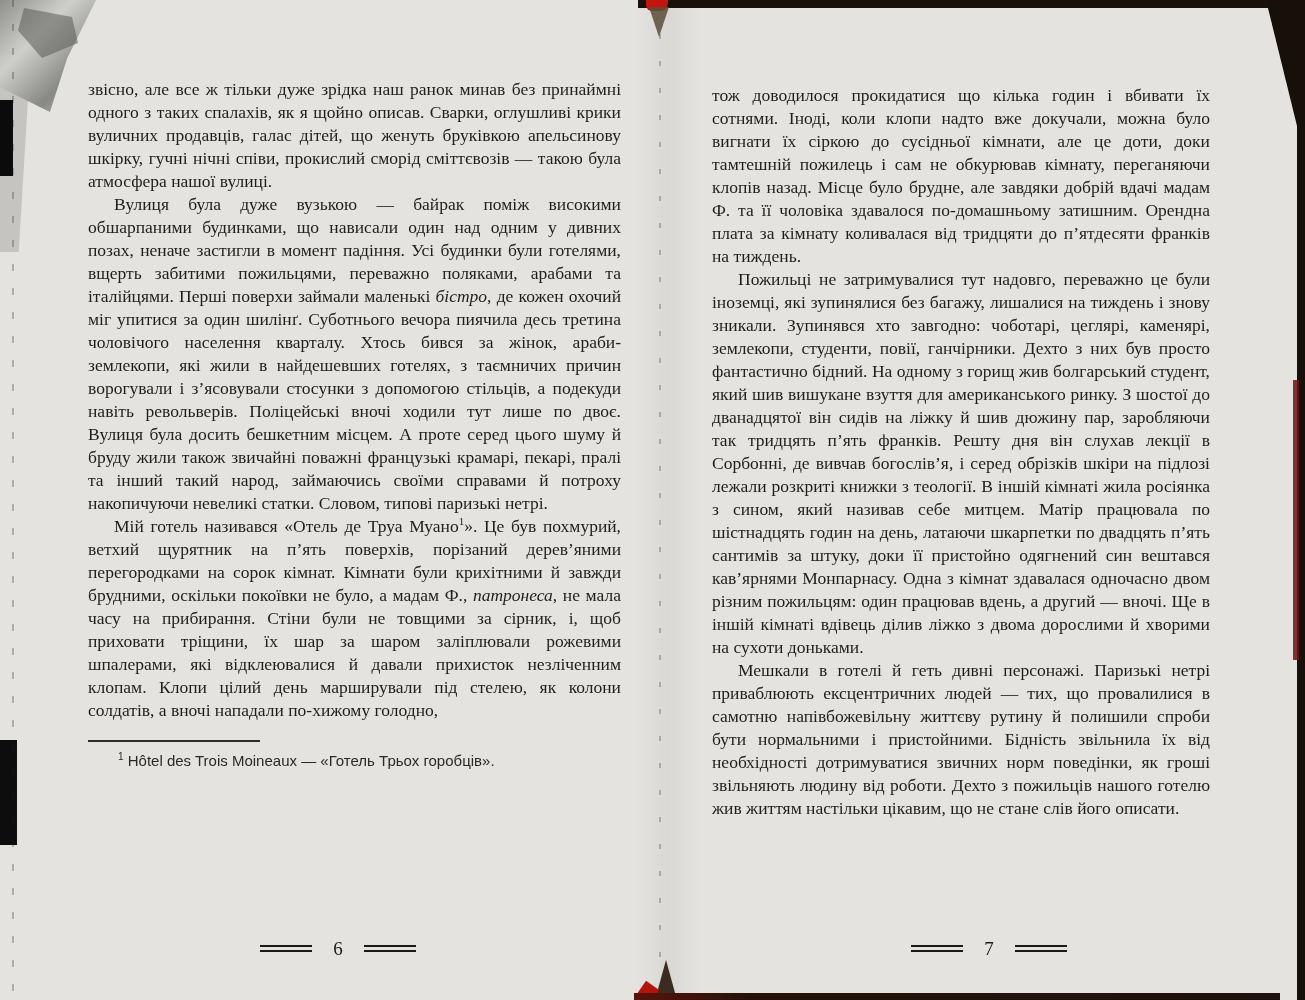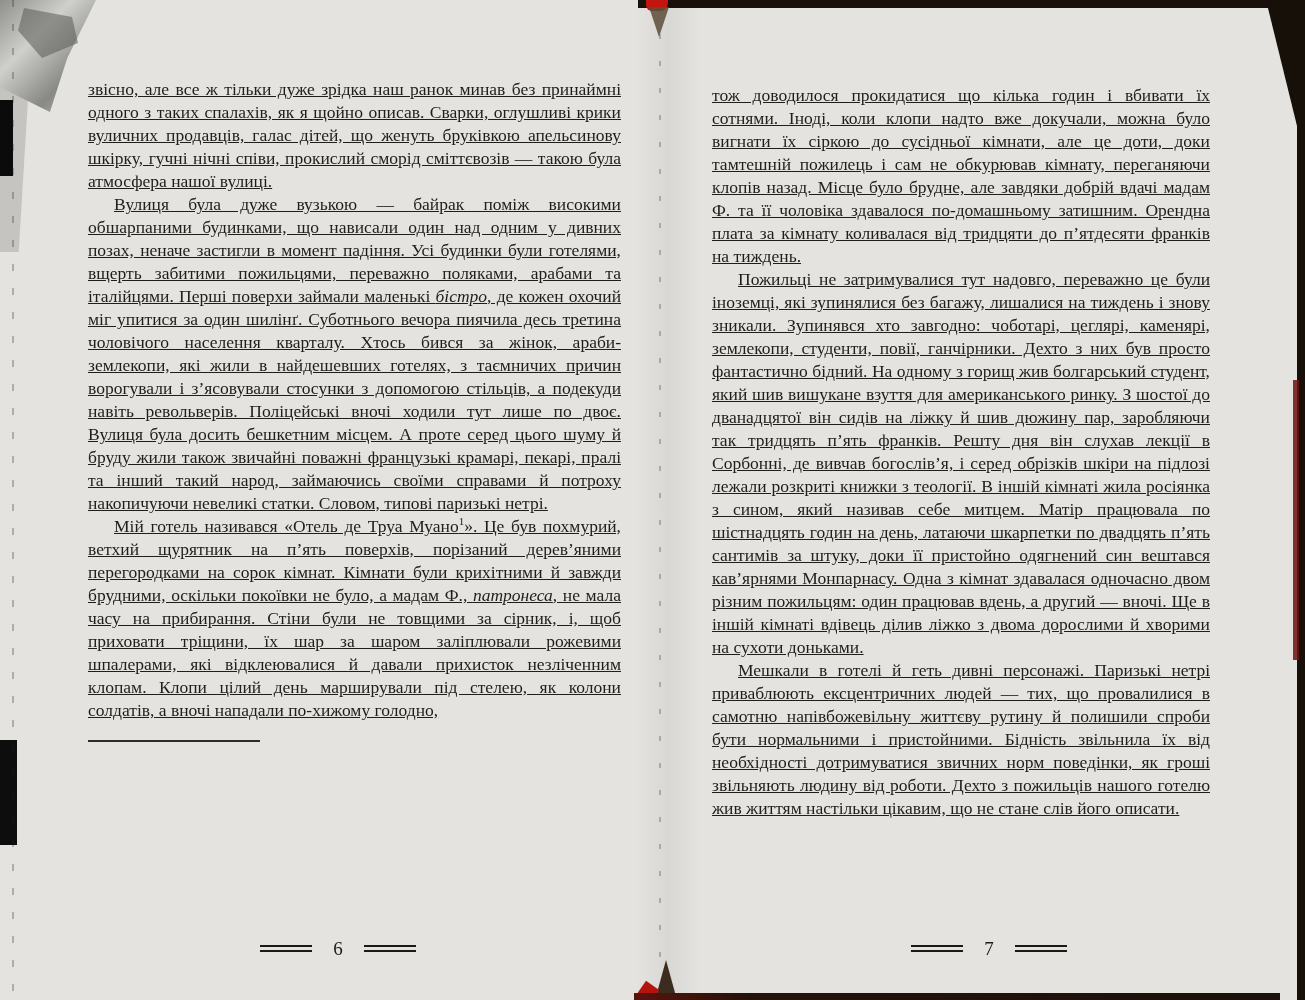--- a/index.html
+++ b/index.html
@@ -4,21 +4,21 @@
 <style>
   html,body{margin:0;padding:0;}
   body{
     width:1305px;height:1000px;position:relative;overflow:hidden;
     background:#e4e3e0;
     font-family:"Liberation Serif", serif;
   }
   .scan{position:absolute;inset:0;}
 
   
-  .page{position:absolute;color:#201d1a;text-decoration:underline;}
+  .page{position:absolute;color:#201d1a;}
   .page-left{left:88px;top:78px;width:533px;}
   .page-right{left:712px;top:84px;width:498px;}
   .body{font-size:17.5px;line-height:23px;text-align:justify;}
   .body p{margin:0;}
   .body p.indent{text-indent:26px;}
   .body i{font-style:italic;}
   .body sup{font-size:11px;line-height:0;}
 
   .footnote-block{margin-top:18px;}
   .footnote-rule{width:172px;border-top:2px solid #2e2b28;margin:0 0 9px 0;}
@@ -95,20 +95,21 @@
   <div class="art left-dash"></div>
 
   <div class="page page-left">
     <div class="body">
         <p><span>звісно, але все ж тільки дуже зрідка наш ранок минав без принаймні одного з таких спалахів, як я щойно описав. Сварки, оглушливі крики вуличних продавців, галас дітей, що женуть бруківкою апельсинову шкірку, гучні нічні співи, прокислий сморід сміттєвозів — такою була атмосфера нашої вулиці.</span></p>
         <p class="indent"><span>Вулиця була дуже вузькою — байрак поміж високими обшарпаними будинками, що нависали один над одним у дивних позах, неначе застигли в момент падіння. Усі будинки були готелями, вщерть забитими пожильцями, переважно поляками, арабами та італійцями. Перші поверхи займали маленькі </span><i>бістро</i><span>, де кожен охочий міг упитися за один шилінґ. Суботнього вечора пиячила десь третина чоловічого населення кварталу. Хтось бився за жінок, араби-землекопи, які жили в найдешевших готелях, з таємничих причин ворогували і з’ясовували стосунки з допомогою стільців, а подекуди навіть револьверів. Поліцейські вночі ходили тут лише по двоє. Вулиця була досить бешкетним місцем. А проте серед цього шуму й бруду жили також звичайні поважні французькі крамарі, пекарі, пралі та інший такий народ, займаючись своїми справами й потроху накопичуючи невеликі статки. Словом, типові паризькі нетрі.</span></p>
         <p class="indent"><span>Мій готель називався «Отель де Труа Муано</span><sup>1</sup><span>». Це був похмурий, ветхий щурятник на п’ять поверхів, порізаний дерев’яними перегородками на сорок кімнат. Кімнати були крихітними й завжди брудними, оскільки покоївки не було, а мадам Ф., </span><i>патронеса</i><span>, не мала часу на прибирання. Стіни були не товщими за сірник, і, щоб приховати тріщини, їх шар за шаром заліплювали рожевими шпалерами, які відклеювалися й давали прихисток незліченним клопам. Клопи цілий день марширували під стелею, як колони солдатів, а вночі нападали по-хижому голодно,</span></p>
       </div>
     <div class="footnote-block">
       <div class="footnote-rule"></div>
+      <div class="footnote"><sup>1</sup><span> Hôtel des Trois Moineaux — «Готель Трьох горобців».</span></div>
     </div>
   </div>
 
   <div class="page page-right">
     <div class="body">
         <p><span>тож доводилося прокидатися що кілька годин і вбивати їх сотнями. Іноді, коли клопи надто вже докучали, можна було вигнати їх сіркою до сусідньої кімнати, але це доти, доки тамтешній пожилець і сам не обкурював кімнату, переганяючи клопів назад. Місце було брудне, але завдяки добрій вдачі мадам Ф. та її чоловіка здавалося по-домашньому затишним. Орендна плата за кімнату коливалася від тридцяти до п’ятдесяти франків на тиждень.</span></p>
         <p class="indent"><span>Пожильці не затримувалися тут надовго, переважно це були іноземці, які зупинялися без багажу, лишалися на тиждень і знову зникали. Зупинявся хто завгодно: чоботарі, цеглярі, каменярі, землекопи, студенти, повії, ганчірники. Дехто з них був просто фантастично бідний. На одному з горищ жив болгарський студент, який шив вишукане взуття для американського ринку. З шостої до дванадцятої він сидів на ліжку й шив дюжину пар, заробляючи так тридцять п’ять франків. Решту дня він слухав лекції в Сорбонні, де вивчав богослів’я, і серед обрізків шкіри на підлозі лежали розкриті книжки з теології. В іншій кімнаті жила росіянка з сином, який називав себе митцем. Матір працювала по шістнадцять годин на день, латаючи шкарпетки по двадцять п’ять сантимів за штуку, доки її пристойно одягнений син вештався кав’ярнями Монпарнасу. Одна з кімнат здавалася одночасно двом різним пожильцям: один працював вдень, а другий — вночі. Ще в іншій кімнаті вдівець ділив ліжко з двома дорослими й хворими на сухоти доньками.</span></p>
         <p class="indent"><span>Мешкали в готелі й геть дивні персонажі. Паризькі нетрі приваблюють ексцентричних людей — тих, що провалилися в самотню напівбожевільну життєву рутину й полишили спроби бути нормальними і пристойними. Бідність звільнила їх від необхідності дотримуватися звичних норм поведінки, як гроші звільняють людину від роботи. Дехто з пожильців нашого готелю жив життям настільки цікавим, що не стане слів його описати.</span></p>
       </div>
   </div>

